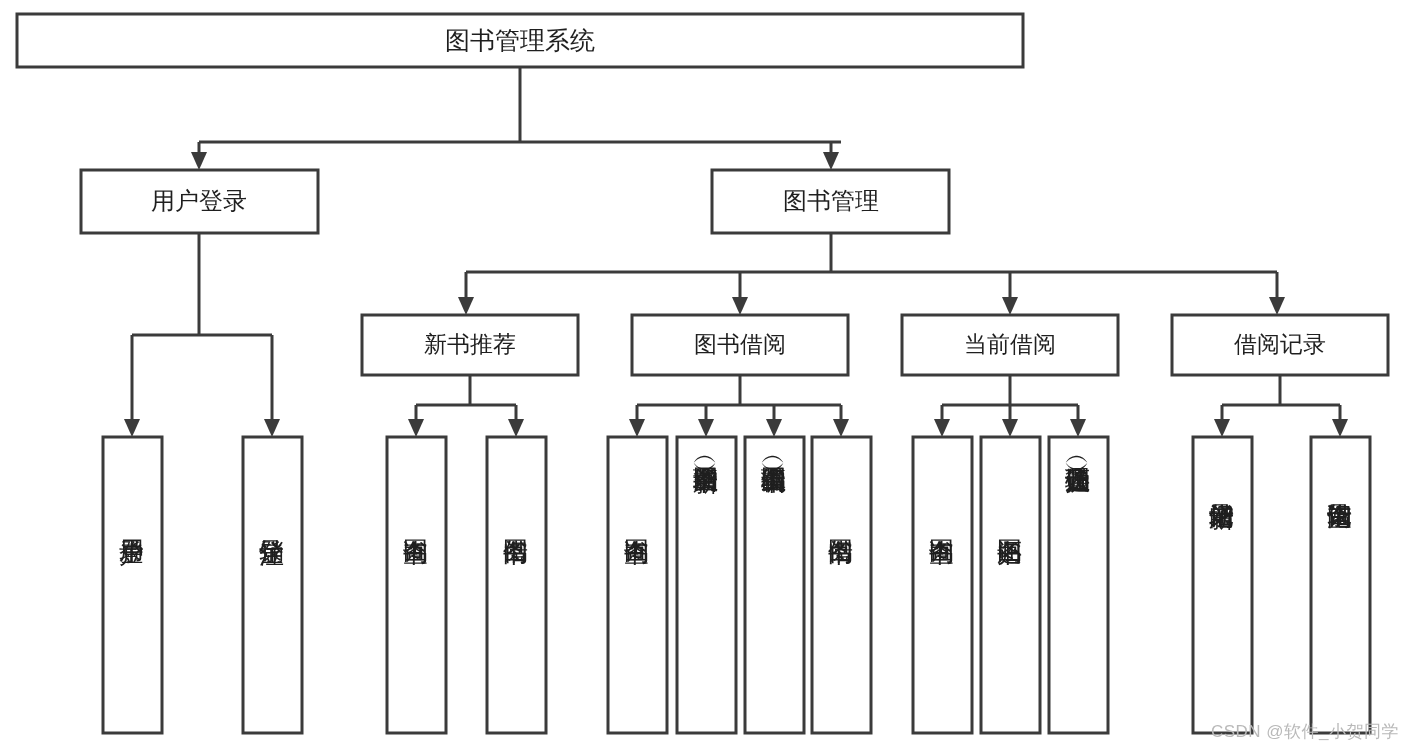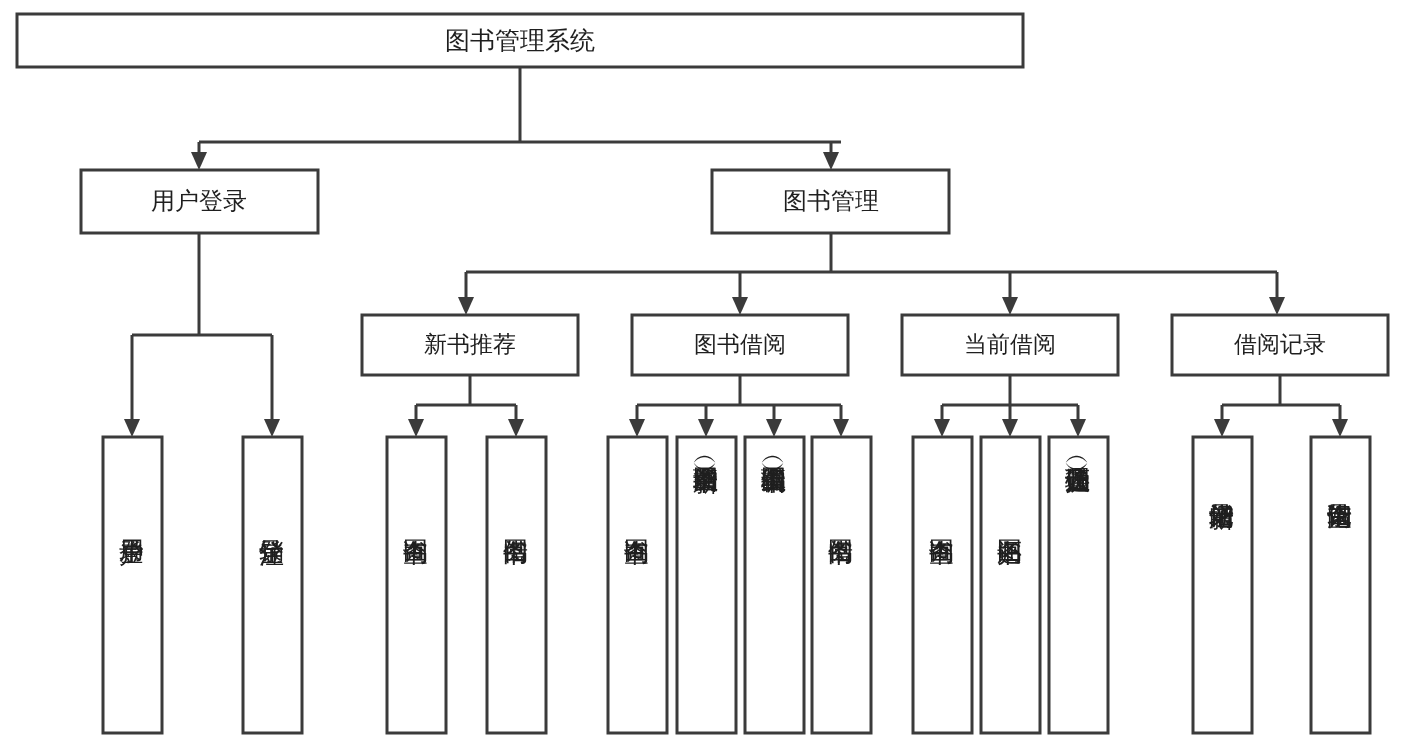--- a/index.html
+++ b/index.html
@@ -214,14 +214,15 @@
       <rect class="node-rect" x="1193" y="437" width="59" height="296"></rect>
       <text class="vlabel" x="1222" y="484">新增借阅记录</text>
     </g>
     <g>
       <rect class="node-rect" x="1311" y="437" width="59" height="296"></rect>
       <text class="vlabel" x="1340" y="484">查询借阅记录</text>
     </g>
 
   </svg>
 
+  <div class="watermark">CSDN @软件_小贺同学</div>
 
 </div>
 
 </body></html>

